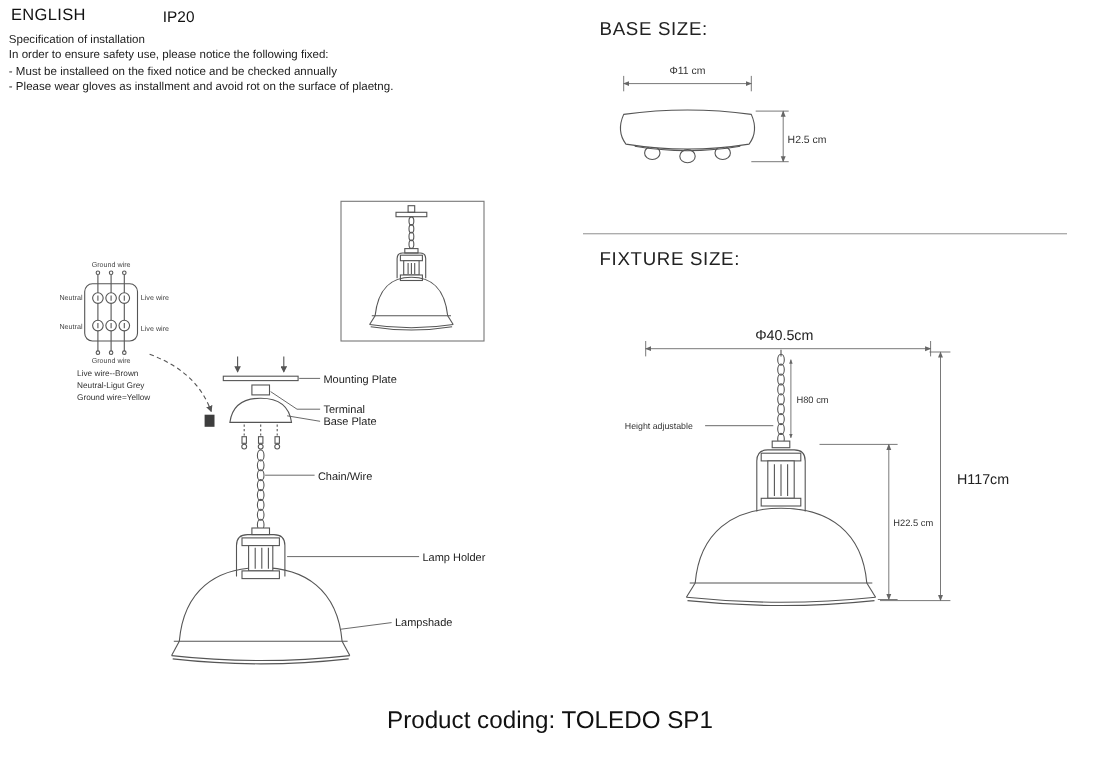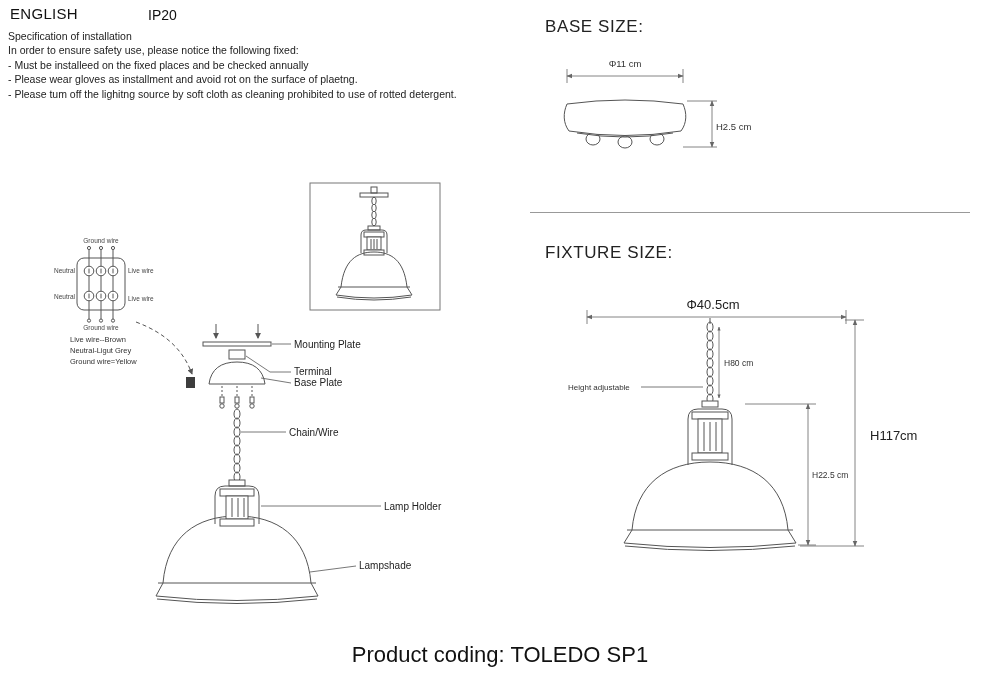--- a/index.html
+++ b/index.html
@@ -9,21 +9,21 @@
     font-family:"Liberation Sans", sans-serif; overflow:hidden;
   }
   .abs { position:absolute; }
   .lang { left:10px; top:5px; font-size:15px; letter-spacing:.3px; color:#111; }
   .ip { left:148px; top:7px; font-size:14px; color:#111; }
   .spec-title { left:8px; top:30px; font-size:10.5px; color:#222; }
   .spec-intro { left:8px; top:44px; font-size:10.5px; color:#222; }
   .spec-items { left:8px; top:58px; font-size:10.5px; line-height:14.4px; color:#222; }
   .spec-items div { white-space:nowrap; }
   .base-title { left:545px; top:17px; font-size:17px; letter-spacing:.6px; color:#222; }
-  .fixture-title { left:545px; top:243px; font-size:17px; letter-spacing:.6px; color:#222; }
+  .fixture-title { left:545px; top:226px; font-size:17px; letter-spacing:.6px; color:#222; }
   .divider { left:530px; top:212px; width:440px; height:0; border-top:1px solid #999; }
   .footer { left:0; top:642px; width:1000px; text-align:center; font-size:22px; color:#111; }
 
   svg { overflow:visible; }
   svg text { fill:#333; font-family:"Liberation Sans", sans-serif; }
   .t65 { font-size:6.5px; fill:#444; }
   .t75 { font-size:7.5px; fill:#333; }
   .t8  { font-size:8px;  fill:#333; }
   .t85 { font-size:8.5px; fill:#333; }
   .t95 { font-size:9.5px; fill:#333; }
@@ -35,23 +35,22 @@
   .lead { stroke:#555; stroke-width:.8; fill:none; }
 </style>
 </head>
 <body>
 
 <div class="abs lang">ENGLISH</div>
 <div class="abs ip">IP20</div>
 <div class="abs spec-title">Specification of installation</div>
 <div class="abs spec-intro">In order to ensure safety use, please notice the following fixed:</div>
 <div class="abs spec-items">
-  <div>- Must be installeed on the fixed places and be checked annually</div>
+  <div>- Must be installeed on the fixed notice and be checked annually</div>
   <div>- Please wear gloves as installment and avoid rot on the surface of plaetng.</div>
-  <div>- Please tum off the lighitng source by soft cloth as cleaning prohibited to use of rotted detergent.</div>
 </div>
 
 <svg class="abs" style="left:40px; top:172px;" width="420" height="438" viewBox="40 172 420 438">
   <defs>
     <marker id="arrL" viewBox="0 0 10 10" refX="8.5" refY="5" markerWidth="6" markerHeight="6" orient="auto-start-reverse">
       <path d="M0,0 L10,5 L0,10 z" fill="#555"></path>
     </marker>
   </defs>
 
   <g>

